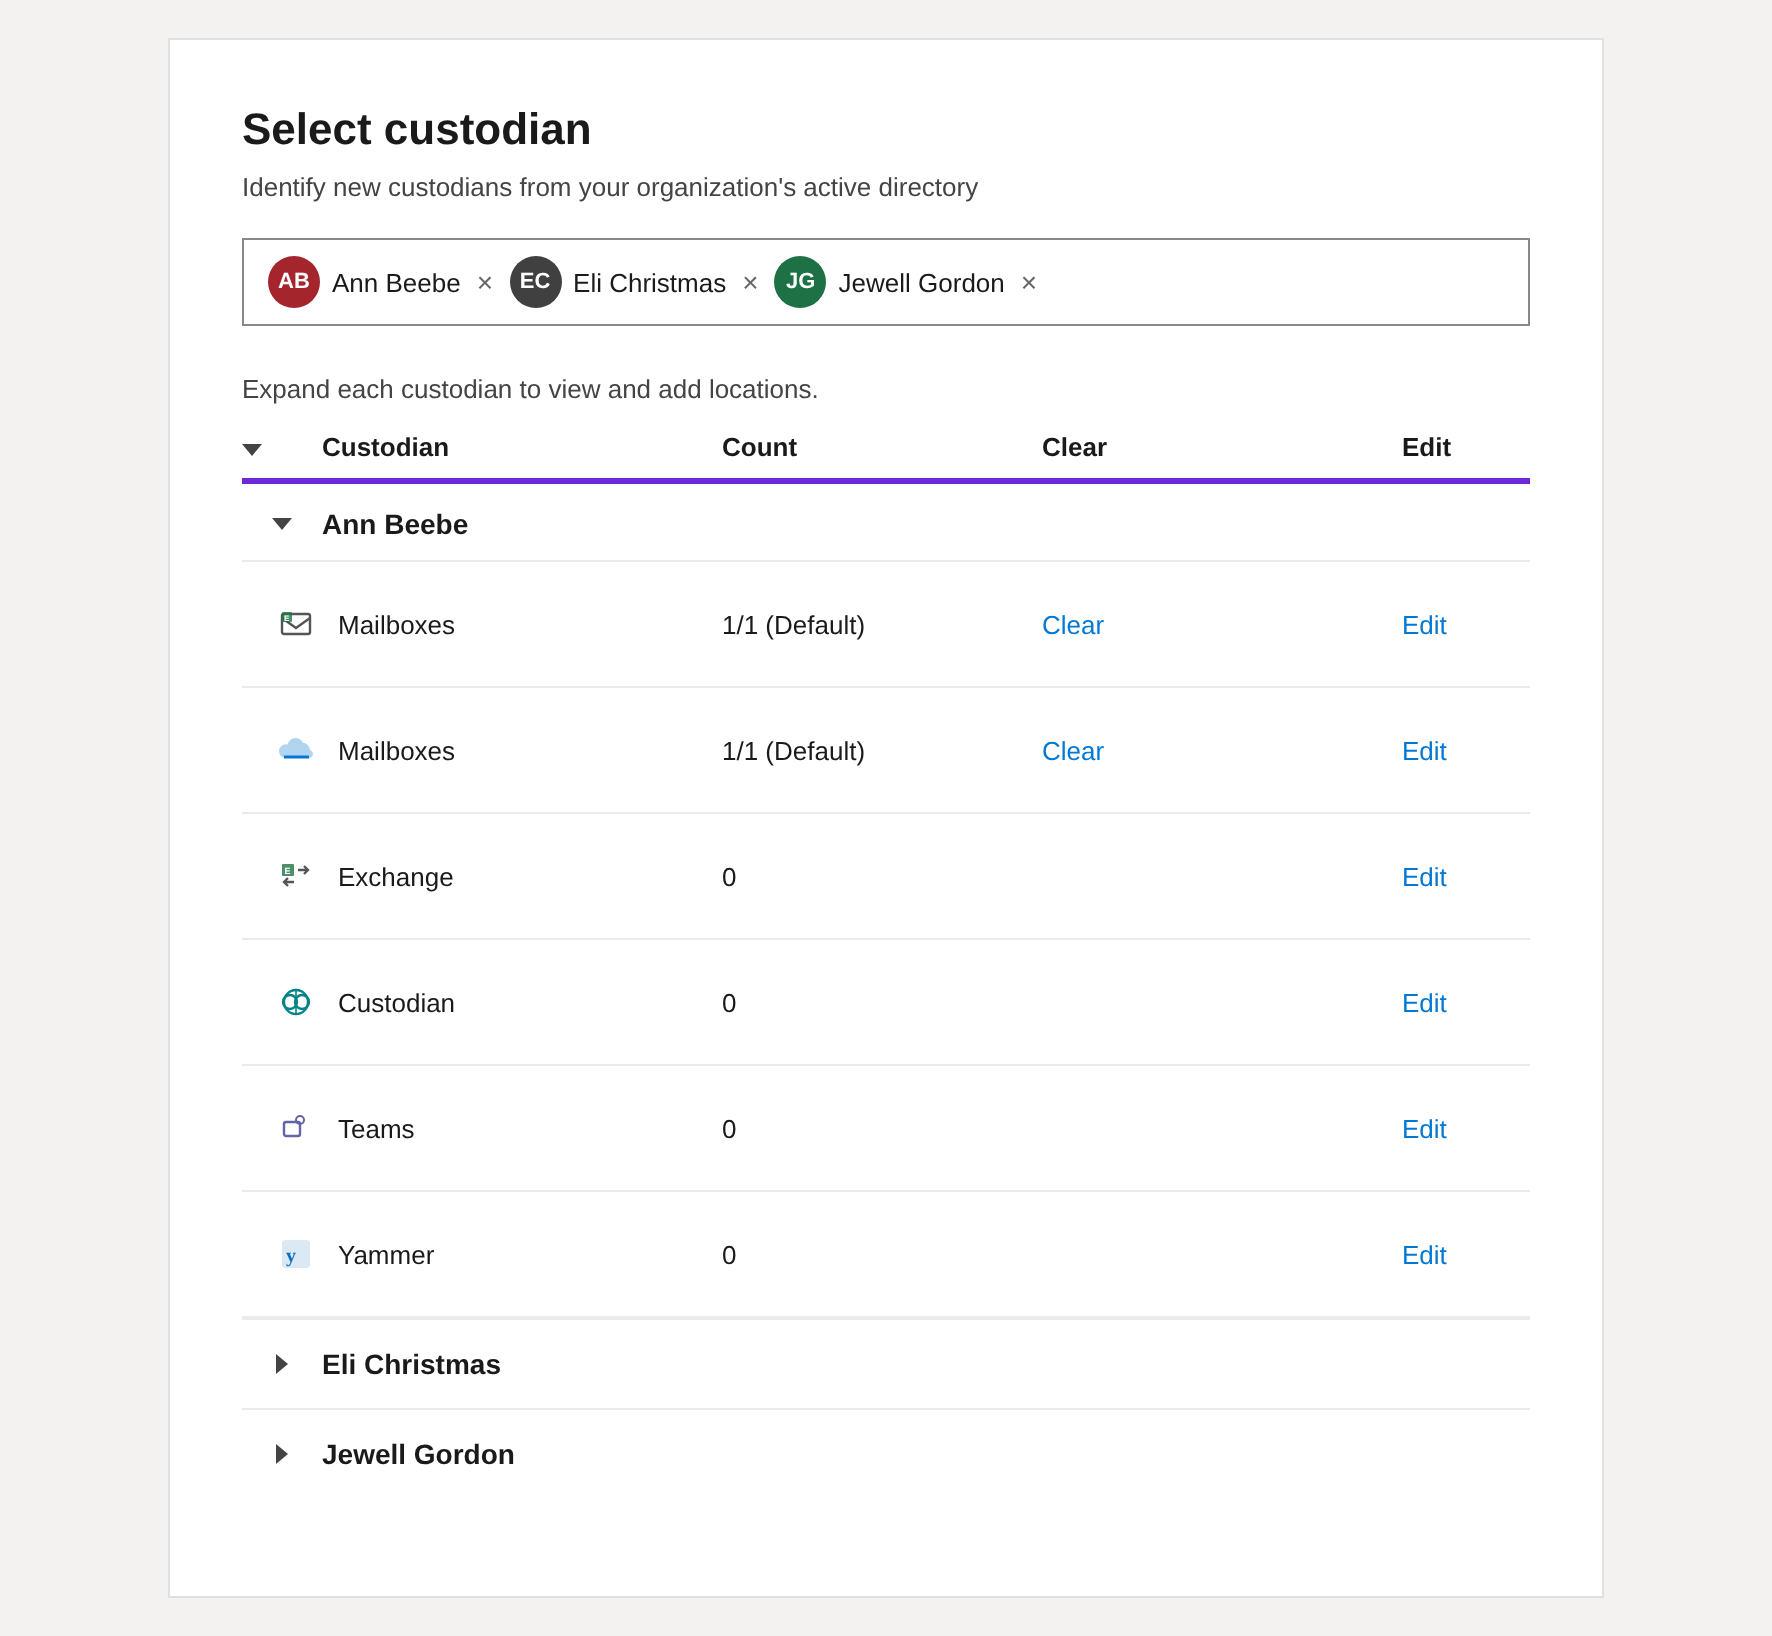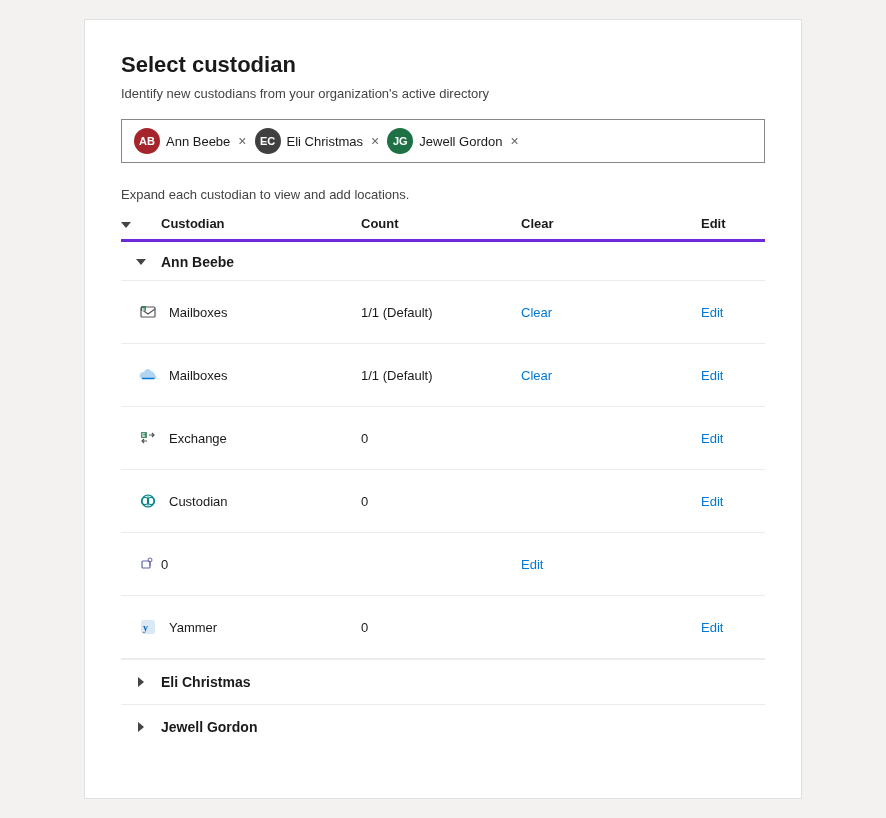--- a/index.html
+++ b/index.html
@@ -300,20 +300,21 @@
     <div class="location-row">
       <div class="location-icon-cell">
         <span class="location-icon">
           <svg width="16" height="16" viewBox="0 0 16 16" fill="none" xmlns="http://www.w3.org/2000/svg">
             <rect x="2" y="5" width="8" height="7" rx="1" fill="none" stroke="#6264a7" stroke-width="1.2"></rect>
             <circle cx="10" cy="4" r="2" fill="none" stroke="#6264a7" stroke-width="1"></circle>
             <path d="M10 6v4" stroke="#6264a7" stroke-width="1"></path>
           </svg>
         </span>
       </div>
+      <div class="location-name-cell">Teams</div>
       <div class="location-count-cell">0</div>
       <div class="location-clear-cell"></div>
       <div class="location-edit-cell">Edit</div>
     </div>
 
     <div class="location-row">
       <div class="location-icon-cell">
         <span class="location-icon">
           <svg width="16" height="16" viewBox="0 0 16 16" fill="none" xmlns="http://www.w3.org/2000/svg">
             <rect x="1" y="1" width="14" height="14" rx="2" fill="#106ebe" opacity="0.15"></rect>

